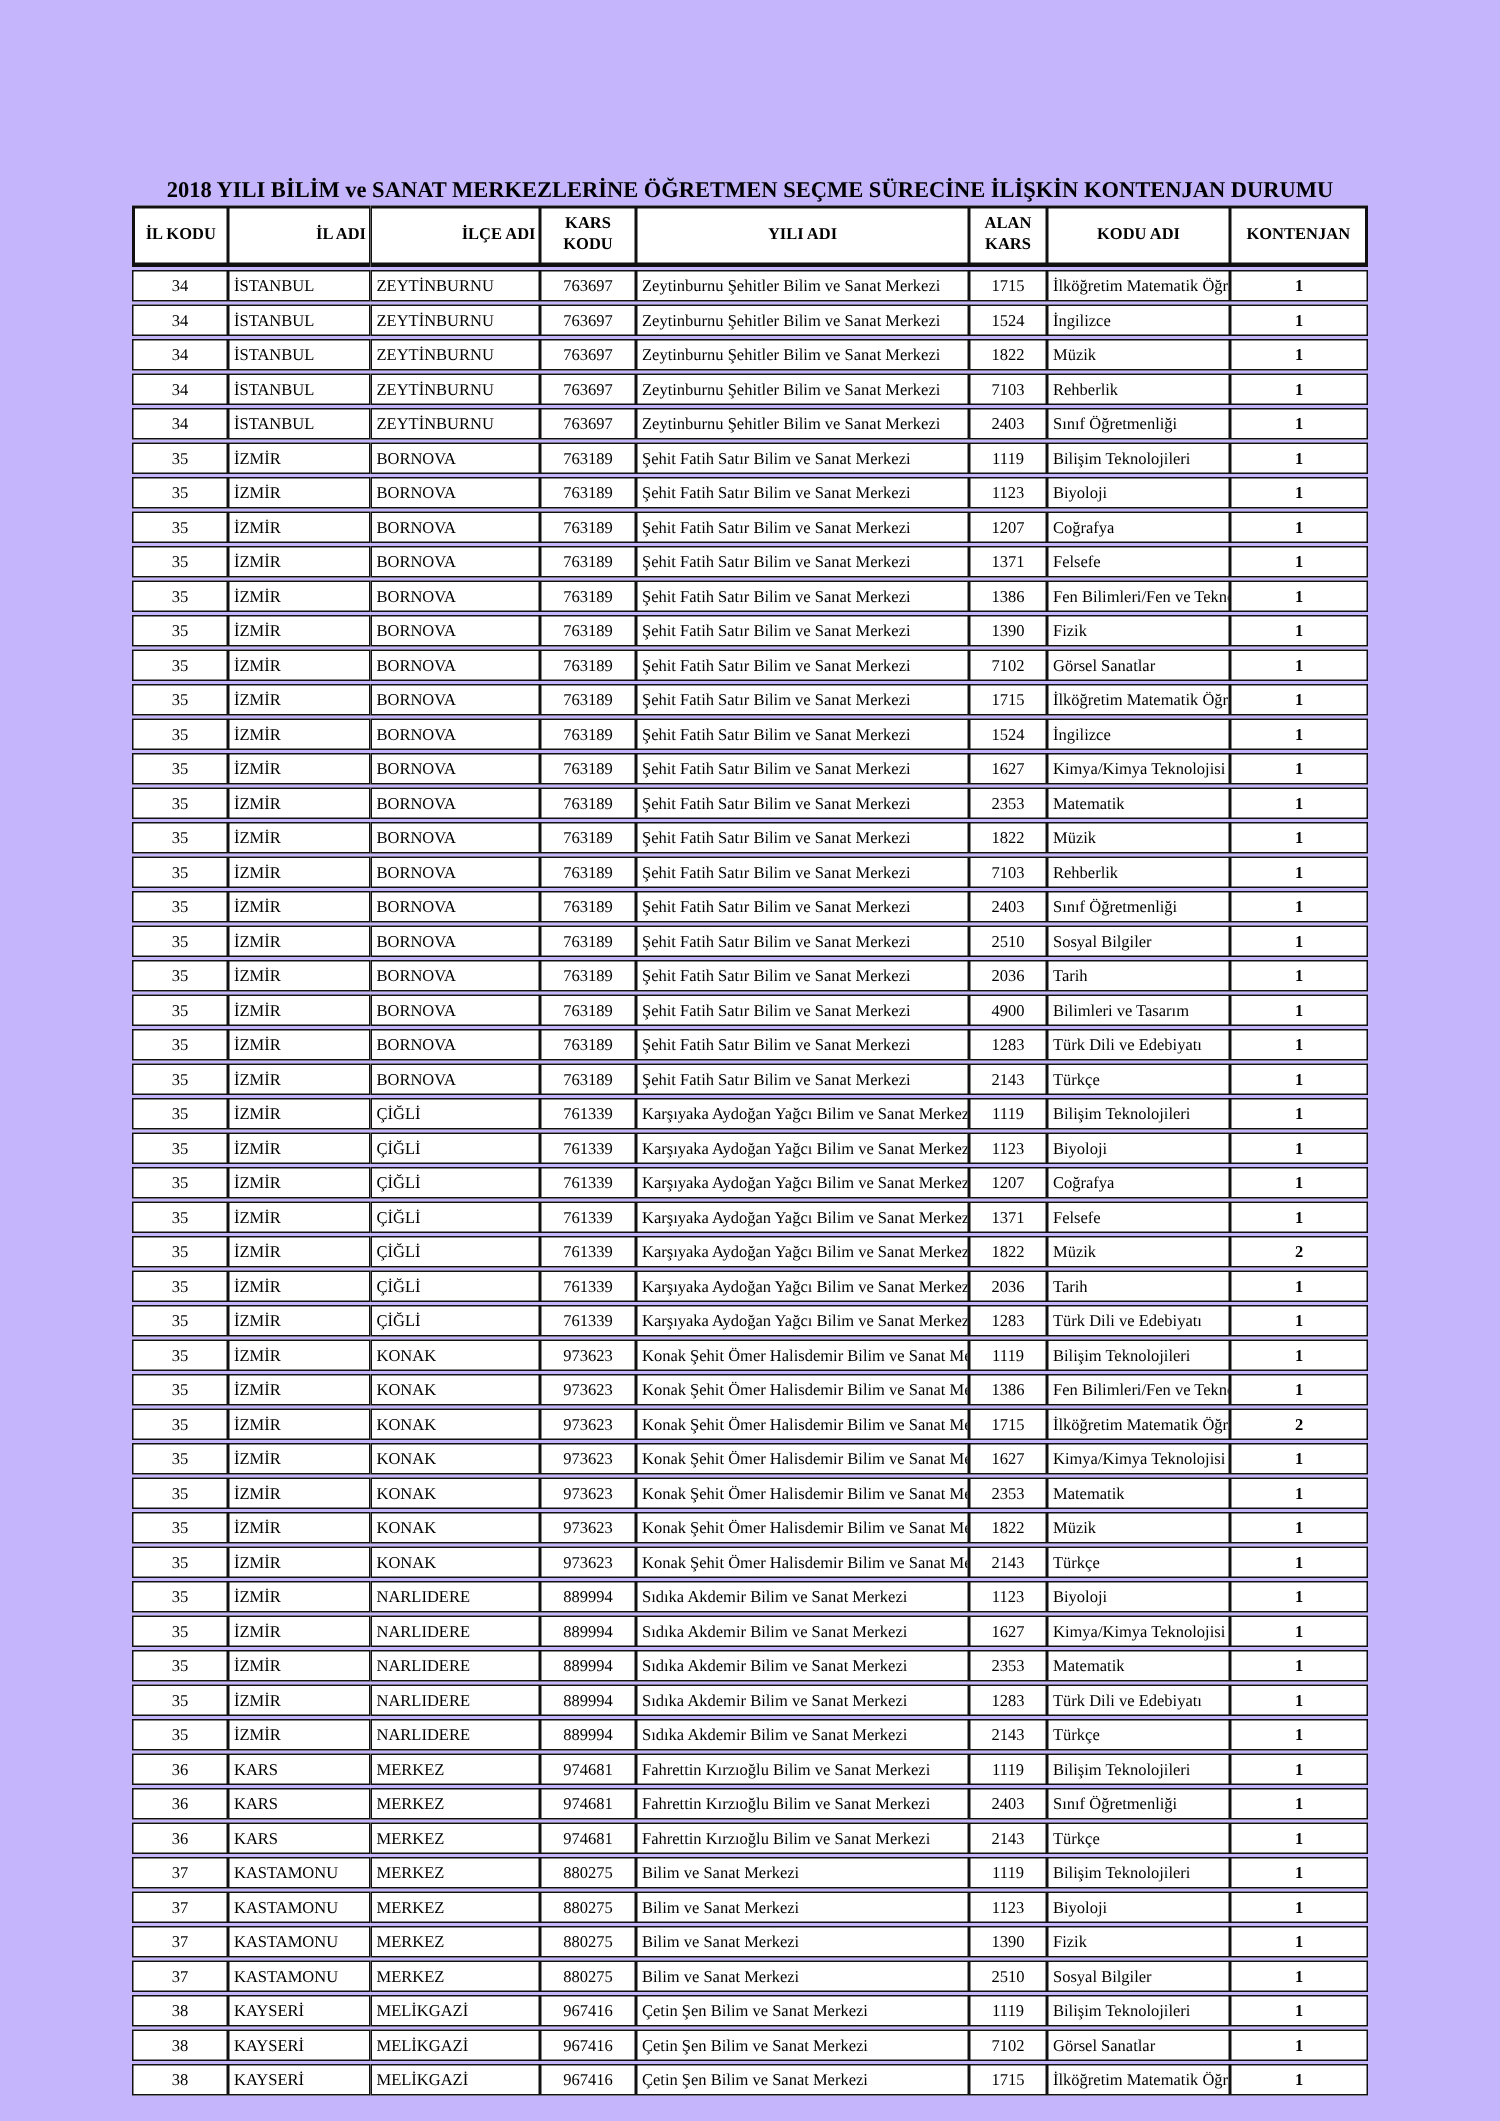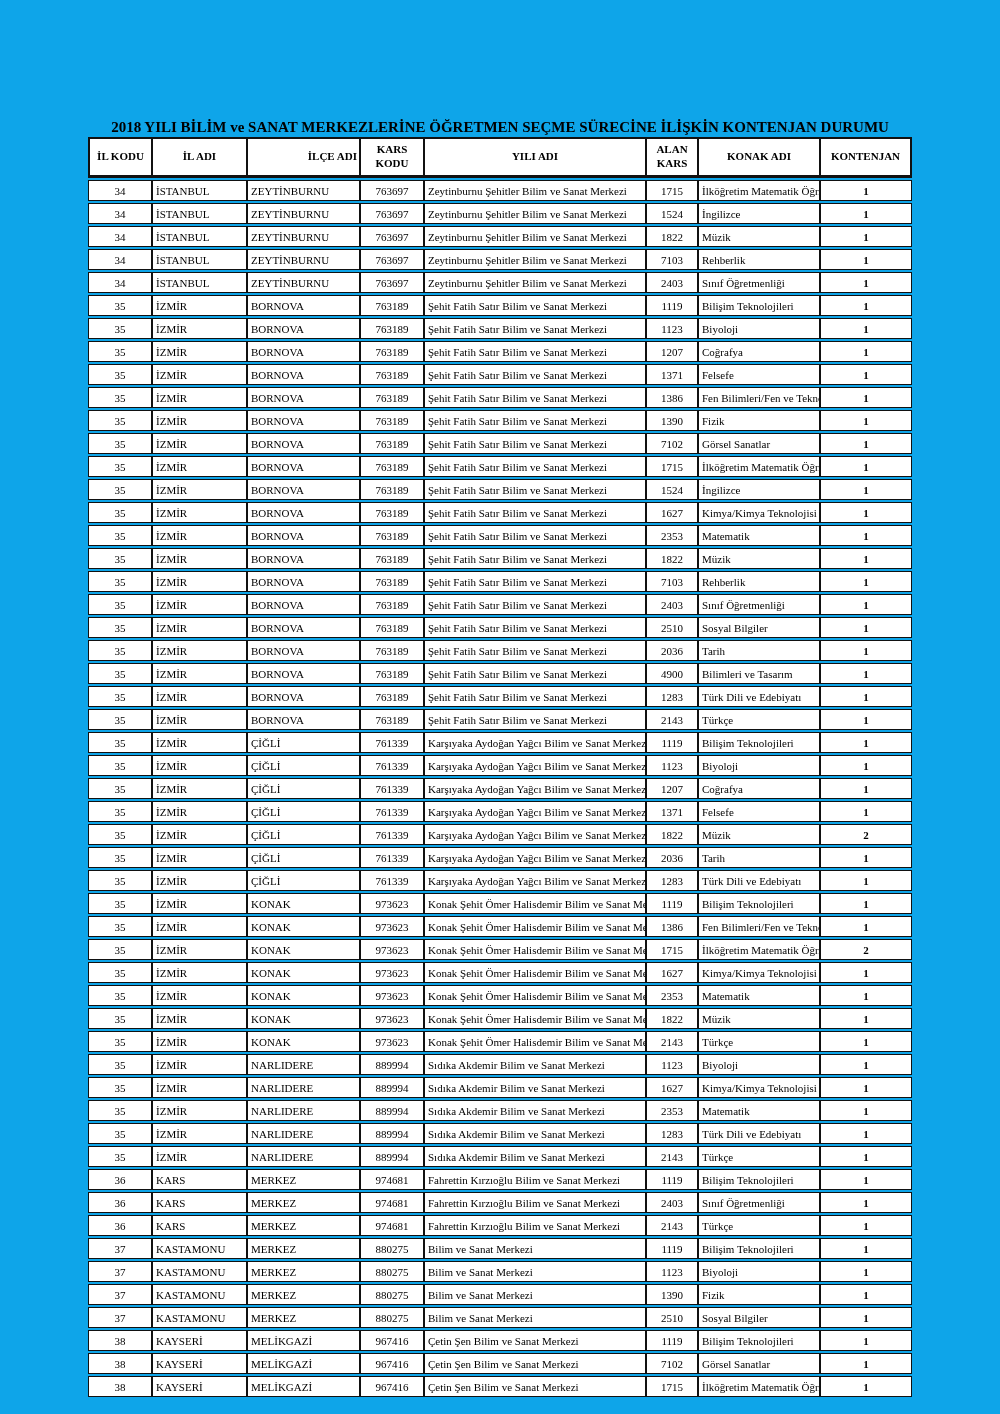--- a/index.html
+++ b/index.html
@@ -10,21 +10,21 @@
   body {
     width: 1000px;
     height: 1414px;
     font-family: "Liberation Serif", "DejaVu Serif", serif;
     color: #000;
   }
   .page {
     position: relative;
     width: 1000px;
     height: 1414px;
-    background: #0ea5e9;
+    background: #c4b5fd;
     overflow: hidden;
   }
   .doc-title {
     position: absolute;
     top: 119px;
     left: 88px;
     width: 824px;
     text-align: center;
     font-size: 15px;
     font-weight: bold;
@@ -88,26 +88,26 @@
       <col style="width:113px">
       <col style="width:64px">
       <col style="width:222px">
       <col style="width:52px">
       <col style="width:122px">
       <col style="width:92px">
     </colgroup>
     <thead>
       <tr>
         <th>İL KODU</th>
-        <th style="text-align:center;">İL ADI</th>
+        <th style="text-align:right;">İL ADI</th>
         <th style="text-align:right;">İLÇE ADI</th>
         <th>KARS KODU</th>
         <th>YILI ADI</th>
         <th>ALAN KARS</th>
-        <th>KONAK ADI</th>
+        <th>KODU ADI</th>
         <th>KONTENJAN</th>
       </tr>
     </thead>
     <tbody>
         <tr>
           <td class="col-0">34</td>
           <td class="col-1">İSTANBUL</td>
           <td class="col-2">ZEYTİNBURNU</td>
           <td class="col-3">763697</td>
           <td class="col-4">Zeytinburnu Şehitler Bilim ve Sanat Merkezi</td>

